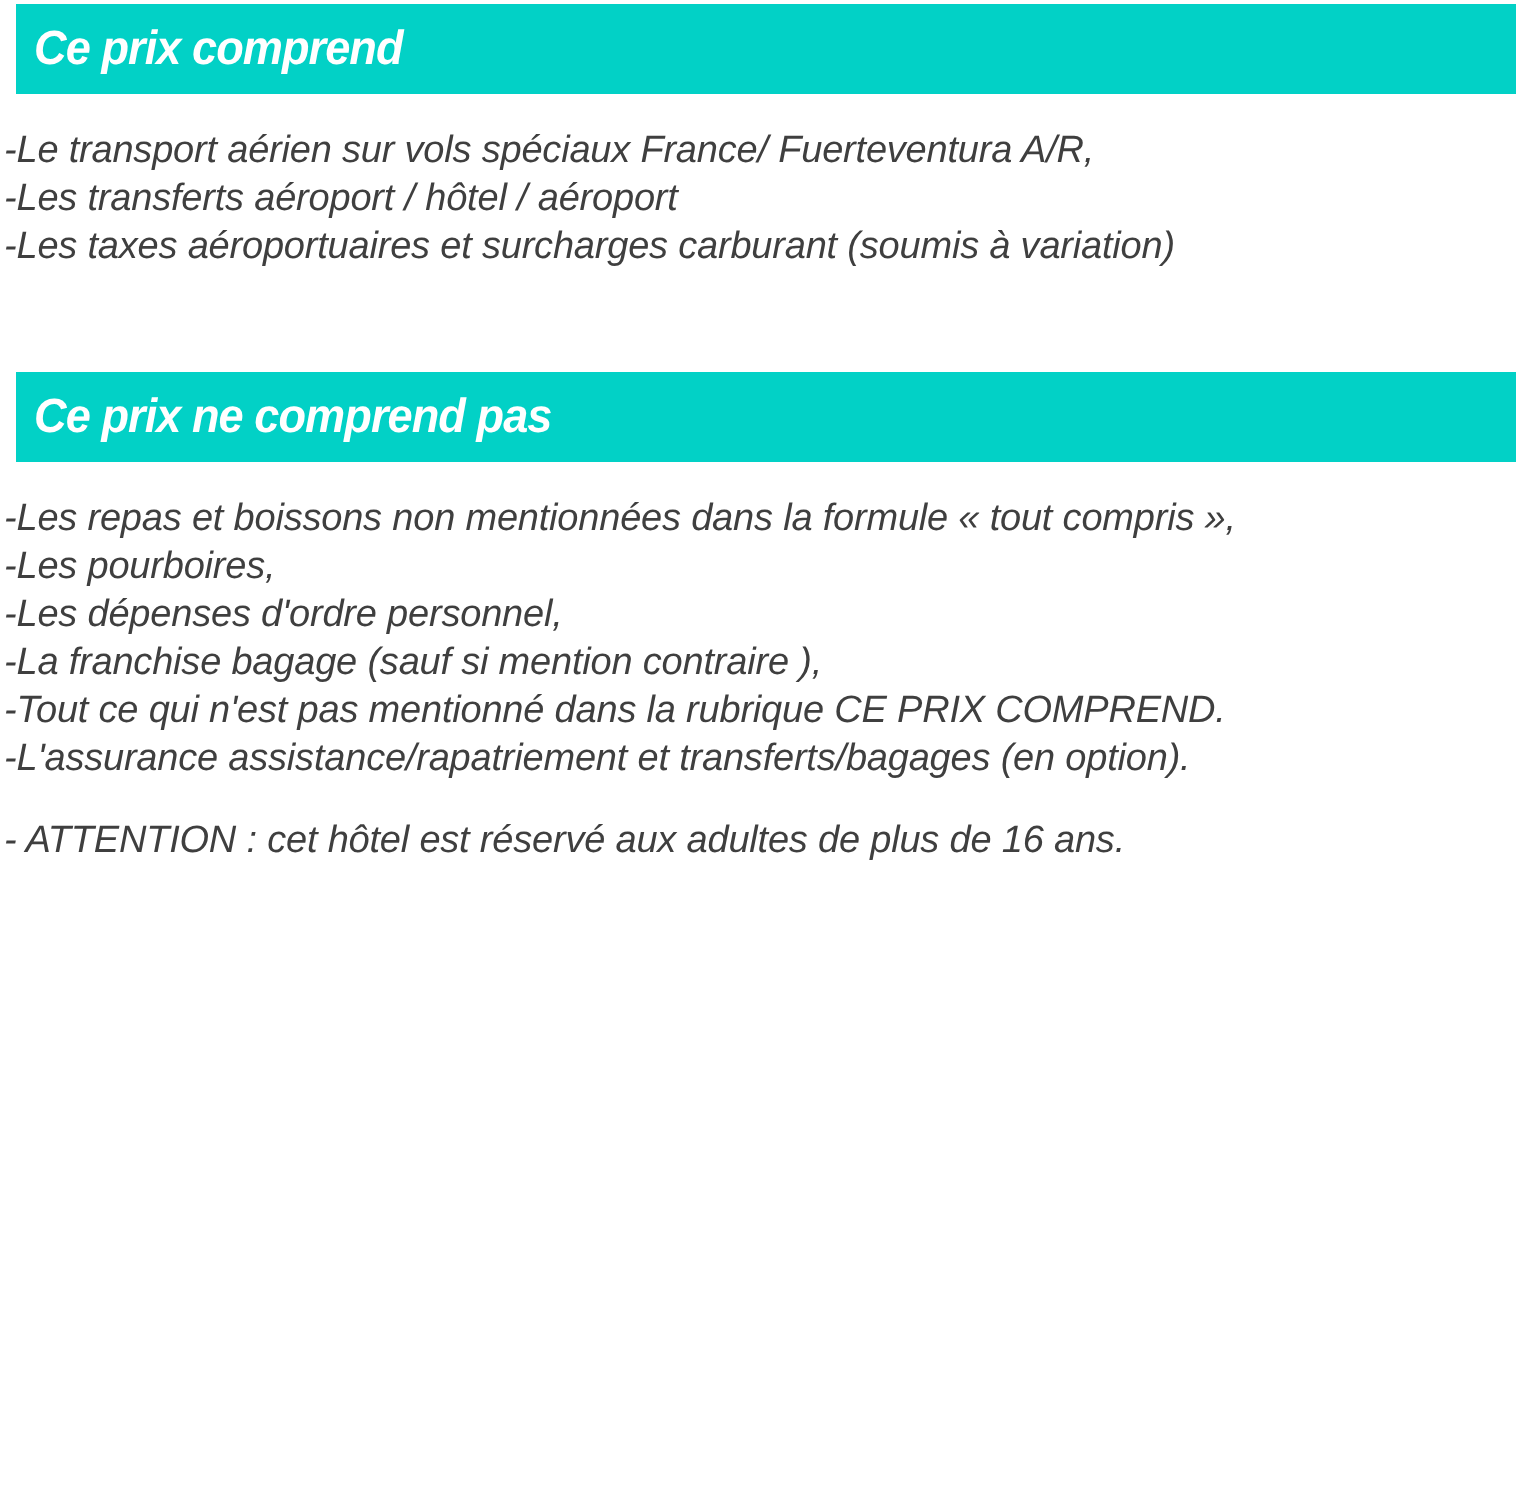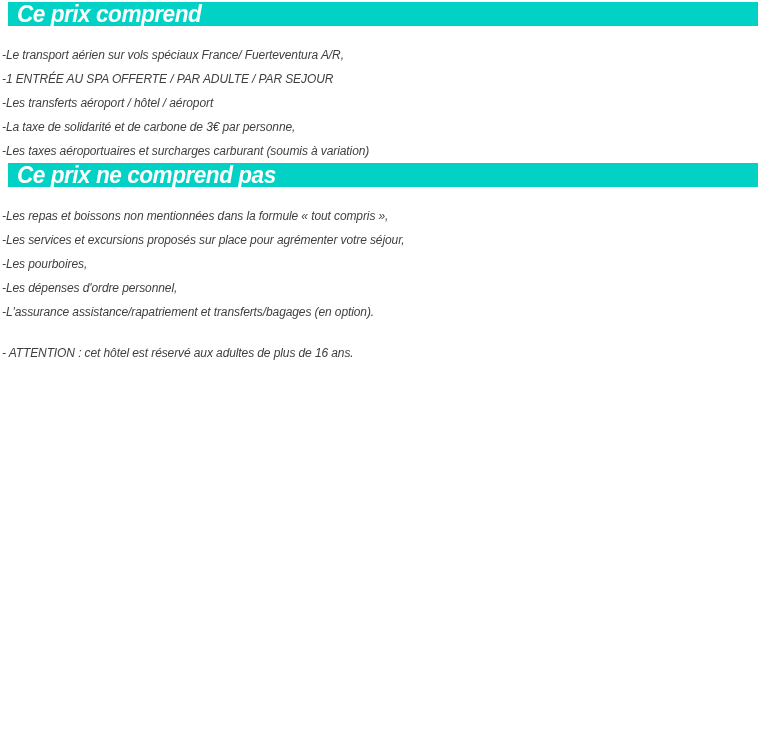--- a/index.html
+++ b/index.html
@@ -11,80 +11,79 @@
     position: relative;
     width: 758px;
     height: 747px;
     background: #ffffff;
     overflow: hidden;
     font-family: "Liberation Sans", sans-serif;
   }
   .section-bar {
     margin-left: 8px;
     width: 750px;
-    height: 24px;
+    height: 45px;
     background: #02d1c6;
     display: flex;
     align-items: center;
     box-sizing: border-box;
     padding-left: 9px;
   }
   .section-bar h2 {
     margin: 0;
     color: #ffffff;
     font-size: 24px;
     font-weight: bold;
     font-style: italic;
     letter-spacing: -0.5px;
     white-space: nowrap;
     transform: scaleX(0.94);
     transform-origin: left center;
   }
   .bar-top-gap { margin-top: 2px; }
-  .bar-gap { }
+  .bar-gap { margin-top: 50px; }
   .items {
     margin: 17px 0 0 2px;
     width: 752px;
   }
   .items p {
     margin: 0;
     color: #3f3f3f;
-    font-size: 12px;
+    font-size: 19px;
     font-style: italic;
     line-height: 24px;
     letter-spacing: -0.1px;
   }
 </style>
 </head>
 <body>
 
 <div class="page">
 
   <section>
     <div class="section-bar bar-top-gap">
       <h2>Ce prix comprend</h2>
     </div>
     <div class="items">
       <p>-Le transport aérien sur vols spéciaux France/ Fuerteventura A/R,</p>
-      <p>-1 ENTRÉE AU SPA OFFERTE / PAR ADULTE / PAR SEJOUR</p>
       <p>-Les transferts aéroport / hôtel / aéroport</p>
-      <p>-La taxe de solidarité et de carbone de 3€ par personne,</p>
       <p>-Les taxes aéroportuaires et surcharges carburant (soumis à variation)</p>
     </div>
   </section>
 
   <section>
     <div class="section-bar bar-gap">
       <h2>Ce prix ne comprend pas</h2>
     </div>
     <div class="items">
       <p>-Les repas et boissons non mentionnées dans la formule « tout compris »,</p>
-      <p>-Les services et excursions proposés sur place pour agrémenter votre séjour,</p>
       <p>-Les pourboires,</p>
       <p>-Les dépenses d'ordre personnel,</p>
+      <p>-La franchise bagage (sauf si mention contraire ),</p>
+      <p>-Tout ce qui n'est pas mentionné dans la rubrique CE PRIX COMPREND.</p>
       <p>-L'assurance assistance/rapatriement et transferts/bagages (en option).</p>
     </div>
   </section>
 
   <section>
     <div class="items">
       <p>- ATTENTION : cet hôtel est réservé aux adultes de plus de 16 ans.</p>
     </div>
   </section>
 

